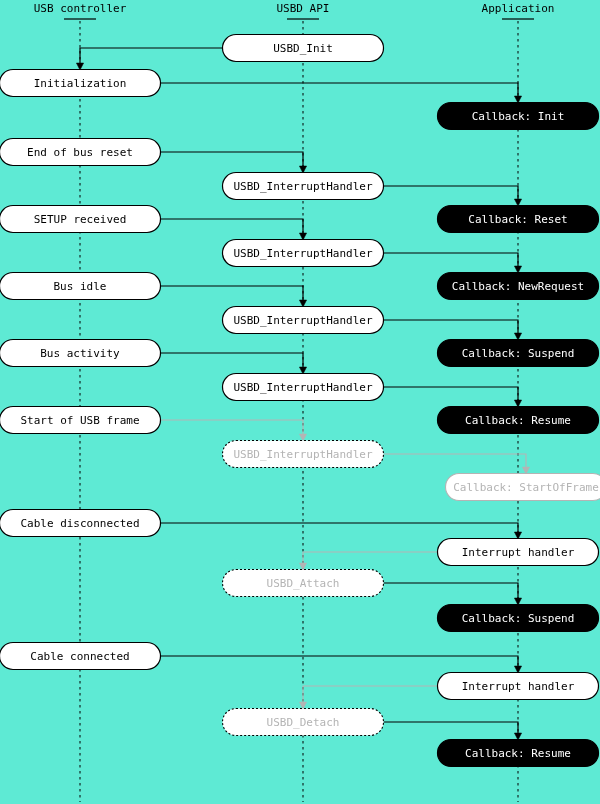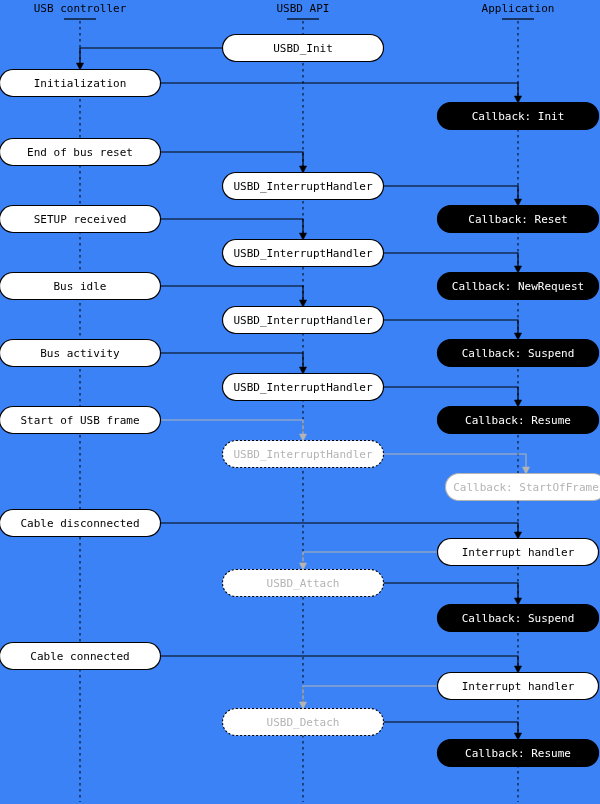--- a/index.html
+++ b/index.html
@@ -9,21 +9,21 @@
     background: #ffffff;
   }
   body {
     font-family: "DejaVu Sans Mono", "Liberation Mono", monospace;
   }
   #diagram-root {
     position: relative;
     width: 600px;
     height: 804px;
     overflow: hidden;
-    background: #3b82f6;
+    background: #5eead4;
   }
   #diagram-svg {
     position: absolute;
     left: 0;
     top: 0;
     width: 600px;
     height: 804px;
     display: block;
   }
   .lifeline-label {

